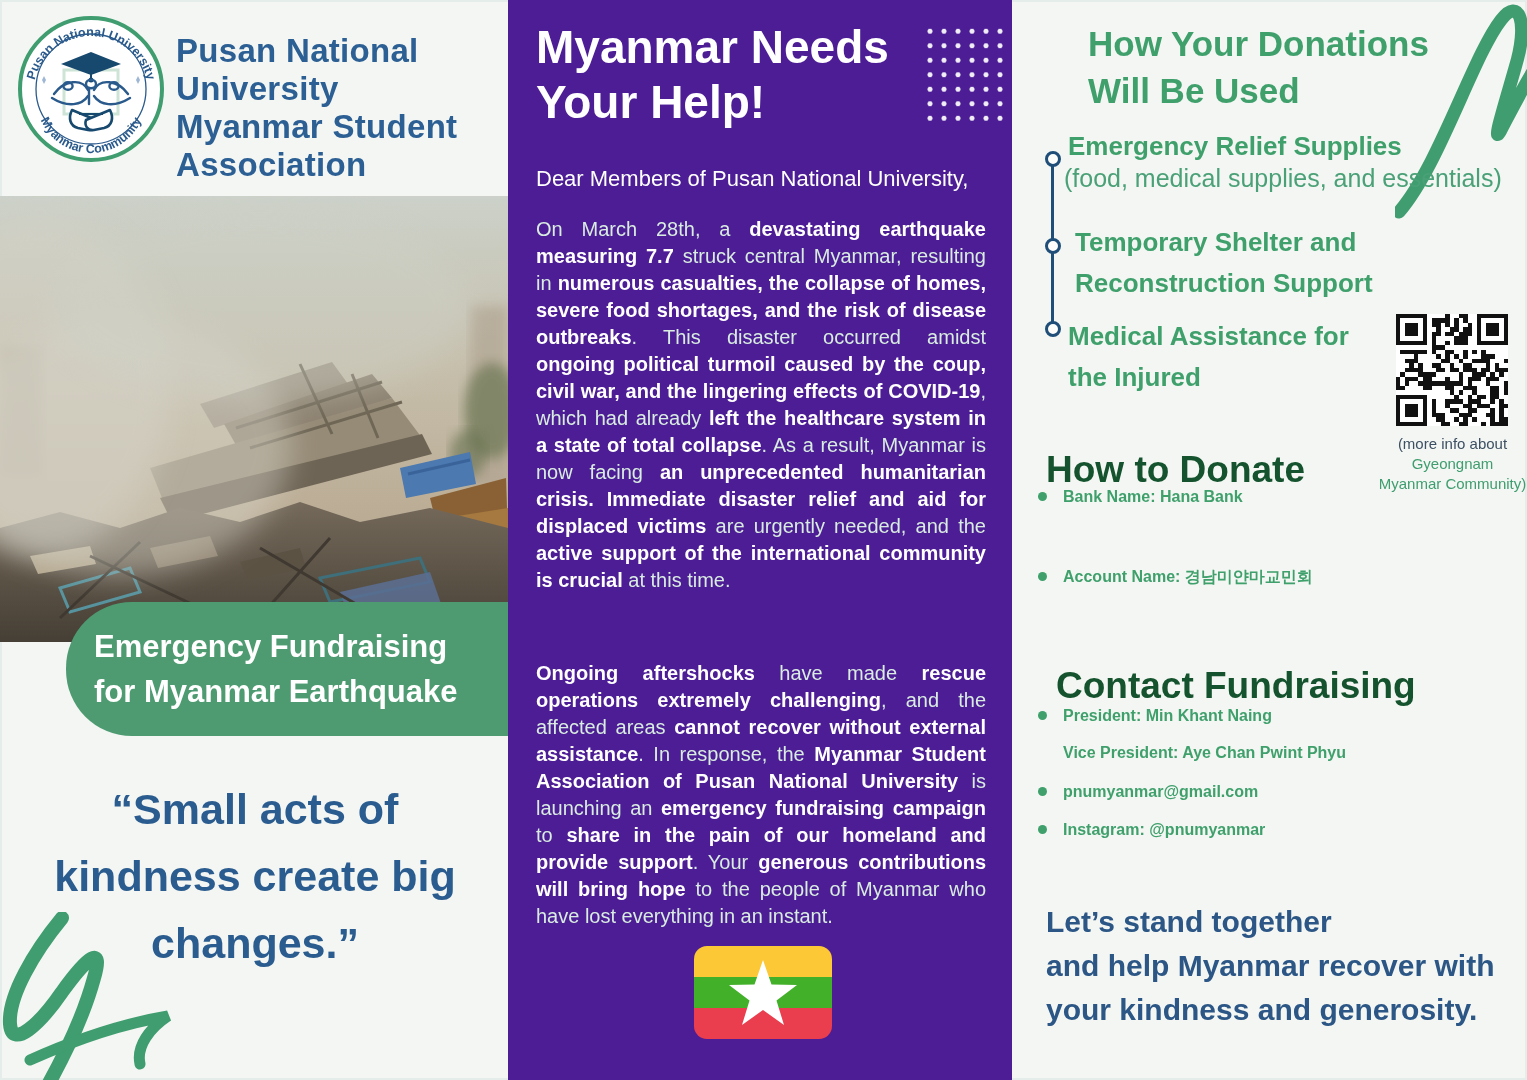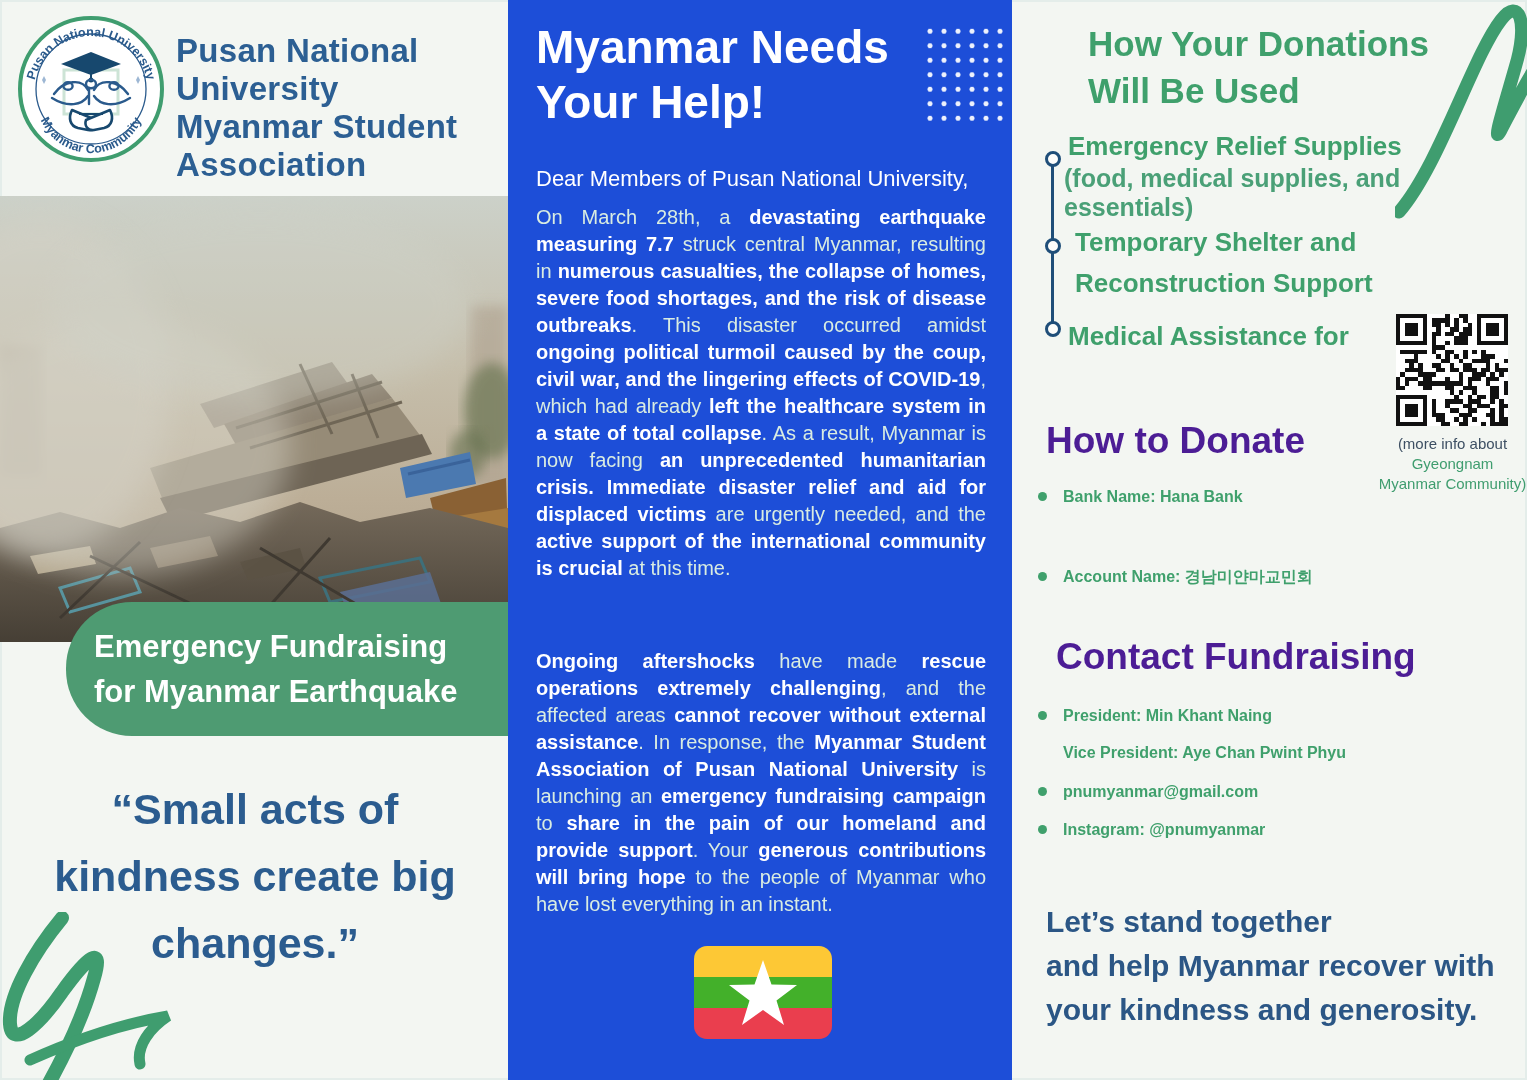--- a/index.html
+++ b/index.html
@@ -11,44 +11,44 @@
   .org-title{position:absolute;left:176px;top:20px;color:#2c5f93;font-weight:700;
     font-size:33px;line-height:38px;letter-spacing:.3px;margin-top:12px;}
   .photo{position:absolute;left:0;top:196px;width:508px;height:446px;}
   .banner{position:absolute;left:66px;top:602px;width:442px;height:134px;background:#4e9b72;
     border-radius:66px 0 0 66px;display:flex;flex-direction:column;justify-content:center;
     padding-left:28px;box-sizing:border-box;color:#fff;font-weight:700;font-size:31px;line-height:45px;}
   .quote{position:absolute;left:24px;top:776px;width:462px;text-align:center;color:#2b5c8f;
     font-weight:700;font-size:43px;line-height:67px;}
 
   
-  .col-center{position:absolute;left:508px;top:0;width:504px;height:1080px;background:#1d4ed8;}
+  .col-center{position:absolute;left:508px;top:0;width:504px;height:1080px;background:#4c1d95;}
   .c-title{position:absolute;left:28px;top:20px;color:#fff;font-weight:700;font-size:46px;line-height:55px;}
   .dotgrid{position:absolute;left:415px;top:24px;width:84px;height:100px;
     background-image:radial-gradient(circle,rgba(255,255,255,.92) 2.2px,transparent 2.9px);
     background-size:14px 14.5px;}
   .salutation{position:absolute;left:28px;top:166px;color:#fff;font-weight:400;font-size:22px;}
   .para{position:absolute;left:28px;width:450px;color:#d9ece1;font-size:20px;line-height:27px;
-    text-align:justify;}
+    text-align:justify;margin-top:12px;}
   .para b{color:#fff;font-weight:700;}
   .flag{position:absolute;left:186px;top:946px;width:138px;height:93px;border-radius:13px;overflow:hidden;}
 
   
   .col-right{position:absolute;left:1012px;top:0;width:515px;height:1080px;}
   .r-title{position:absolute;left:44px;top:20px;color:#3fa06c;font-weight:700;font-size:35px;line-height:47px;margin-left:32px;}
   .tl-line{position:absolute;left:39px;top:158px;width:3px;height:170px;background:#1f4e79;}
   .tl-node{position:absolute;left:33px;width:10px;height:10px;border:3px solid #1f4e79;
     border-radius:50%;background:#fdfdfb;}
   .usage-t{position:absolute;color:#3fa06c;font-weight:700;font-size:26px;line-height:41px;}
-  .usage-s{position:absolute;color:#4aa077;font-weight:700;font-size:25px;}
+  .usage-s{position:absolute;color:#4aa077;font-weight:400;font-size:25px;}
   .qr-box{position:absolute;left:384px;top:314px;width:112px;height:112px;background:#fff;}
   .qr-box svg{width:100%;height:100%;shape-rendering:crispEdges;}
   .qr-cap{position:absolute;left:348px;top:434px;width:185px;text-align:center;font-size:15px;line-height:20px;}
   .qr-cap .l1{color:#3d4f63;} .qr-cap .l2{color:#3f9d6f;}
-  .sec-title{position:absolute;color:#4c1d95;font-weight:700;font-size:37px;}
+  .sec-title{position:absolute;color:#14532d;font-weight:700;font-size:37px;margin-top:29px;}
   .brow{position:absolute;display:flex;align-items:flex-start;}
   .bdot{width:9px;height:9px;border-radius:50%;background:#3fa06c;margin:11px 16px 0 0;flex:none;}
   .bdot.hide{visibility:hidden;}
   .btxt{color:#3fa06c;font-weight:700;font-size:16px;line-height:31px;white-space:nowrap;}
   .btxt a{color:#3fa06c;}
   .closing{position:absolute;left:34px;top:900px;color:#2b5685;font-weight:700;font-size:30px;line-height:44px;}
 </style>
 </head>
 <body>
 
@@ -213,20 +213,21 @@
     <div class="tl-node" style="top:321px"></div>
 
     <div class="usage-t" style="left:56px;top:126px">Emergency Relief Supplies</div>
     <div class="usage-s" style="left:52px;top:164px">(food, medical supplies, and essentials)</div>
     <div class="usage-t" style="left:63px;top:222px">
       <div>Temporary Shelter and</div>
       <div>Reconstruction Support</div>
     </div>
     <div class="usage-t" style="left:56px;top:316px">
       <div>Medical Assistance for</div>
+      <div>the Injured</div>
     </div>
 
     <div class="qr-box">
       <svg viewBox="0 0 25 25">
           <rect x="0" y="0" width="25" height="25" fill="#ffffff"></rect>
           <rect x="0" y="14" width="1" height="1" fill="#111111"></rect>
           <rect x="0" y="15" width="1" height="1" fill="#111111"></rect>
           <rect x="0" y="16" width="1" height="1" fill="#111111"></rect>
           <rect x="1" y="8" width="1" height="1" fill="#111111"></rect>
           <rect x="1" y="13" width="1" height="1" fill="#111111"></rect>

